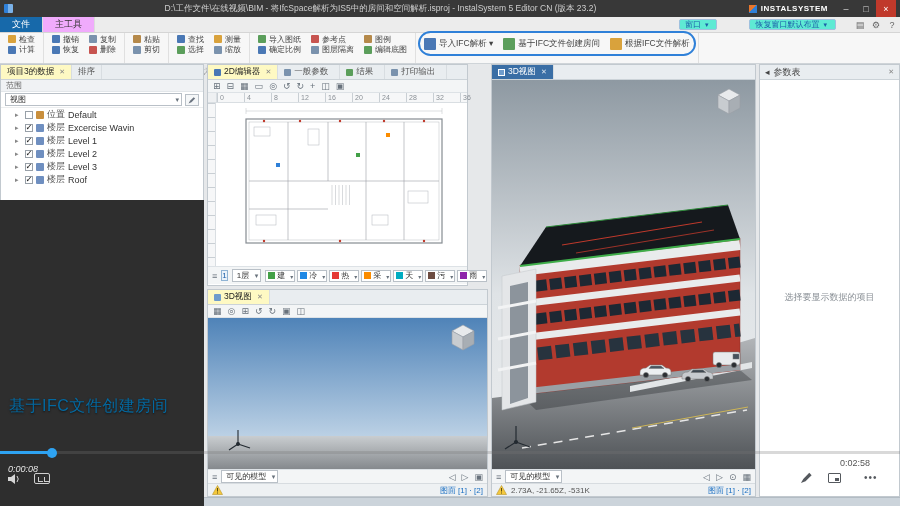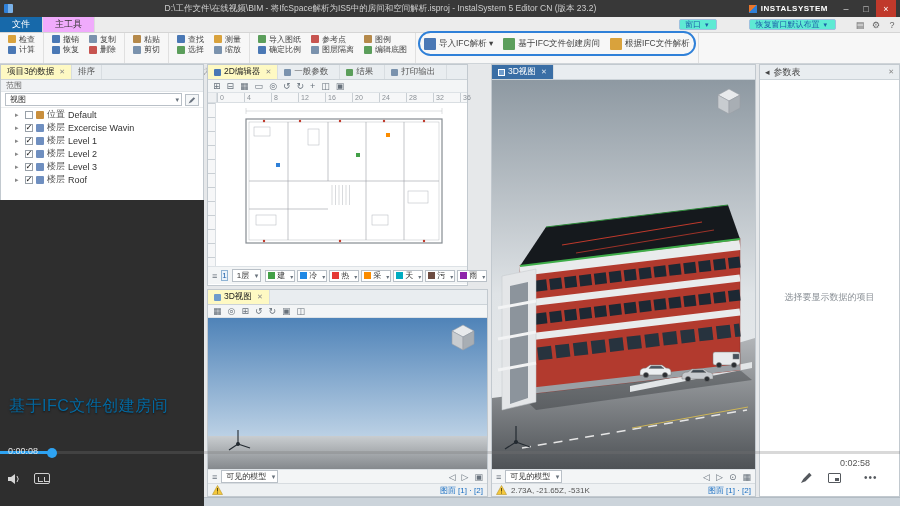--- a/index.html
+++ b/index.html
@@ -92,21 +92,21 @@
 
   
   .appstatus { position:absolute; left:0; right:0; bottom:0; height:9px; background:#ccd4db; border-top:1px solid #b3bcc4; }
 
   
   .vo-dark { position:absolute; left:0; top:200px; width:204px; height:306px; background:#2e2e2e; z-index:5; }
   .vo-caption { position:absolute; left:9px; top:396px; z-index:10; color:#0369a1; font-size:16px; letter-spacing:.5px; text-shadow:0 1px 2px rgba(0,0,0,.6); }
   .vo-track { position:absolute; left:0; right:0; top:451px; height:3px; background:rgba(120,120,120,.28); z-index:10; }
   .vo-fill { height:3px; background:#2ea3f2; }
   .vo-knob { position:absolute; top:447.5px; width:10px; height:10px; border-radius:50%; background:#2ea3f2; z-index:11; }
-  .vo-time-l { position:absolute; left:8px; top:446px; color:#e4e4e4; font-size:9px; z-index:10; }
+  .vo-time-l { position:absolute; left:8px; top:464px; color:#e4e4e4; font-size:9px; z-index:10;font-style:italic; }
   .vo-time-r { position:absolute; right:30px; top:458px; color:#555; font-size:9px; z-index:10; }
   .vo-ctl { position:absolute; z-index:10; display:flex; align-items:center; justify-content:center; }
   .ccbox { width:16px; height:11px; border:1px solid #cfcfcf; border-radius:2px; position:relative; }
   .ccbox::before { content:""; position:absolute; left:3px; top:3px; width:4px; height:4px; border:1px solid #cfcfcf; border-right:none; border-top:none; }
   .ccbox::after { content:""; position:absolute; left:9px; top:3px; width:4px; height:4px; border:1px solid #cfcfcf; border-right:none; border-top:none; }
   .framebox { width:13px; height:10px; border:1.5px solid #55595e; border-radius:1px; position:relative; }
   .framebox::after { content:""; position:absolute; right:1px; bottom:1px; width:4px; height:3px; background:#55595e; }
   .dots { color:#55595e; font-size:10px; letter-spacing:1px; }
 </style>
 </head>

